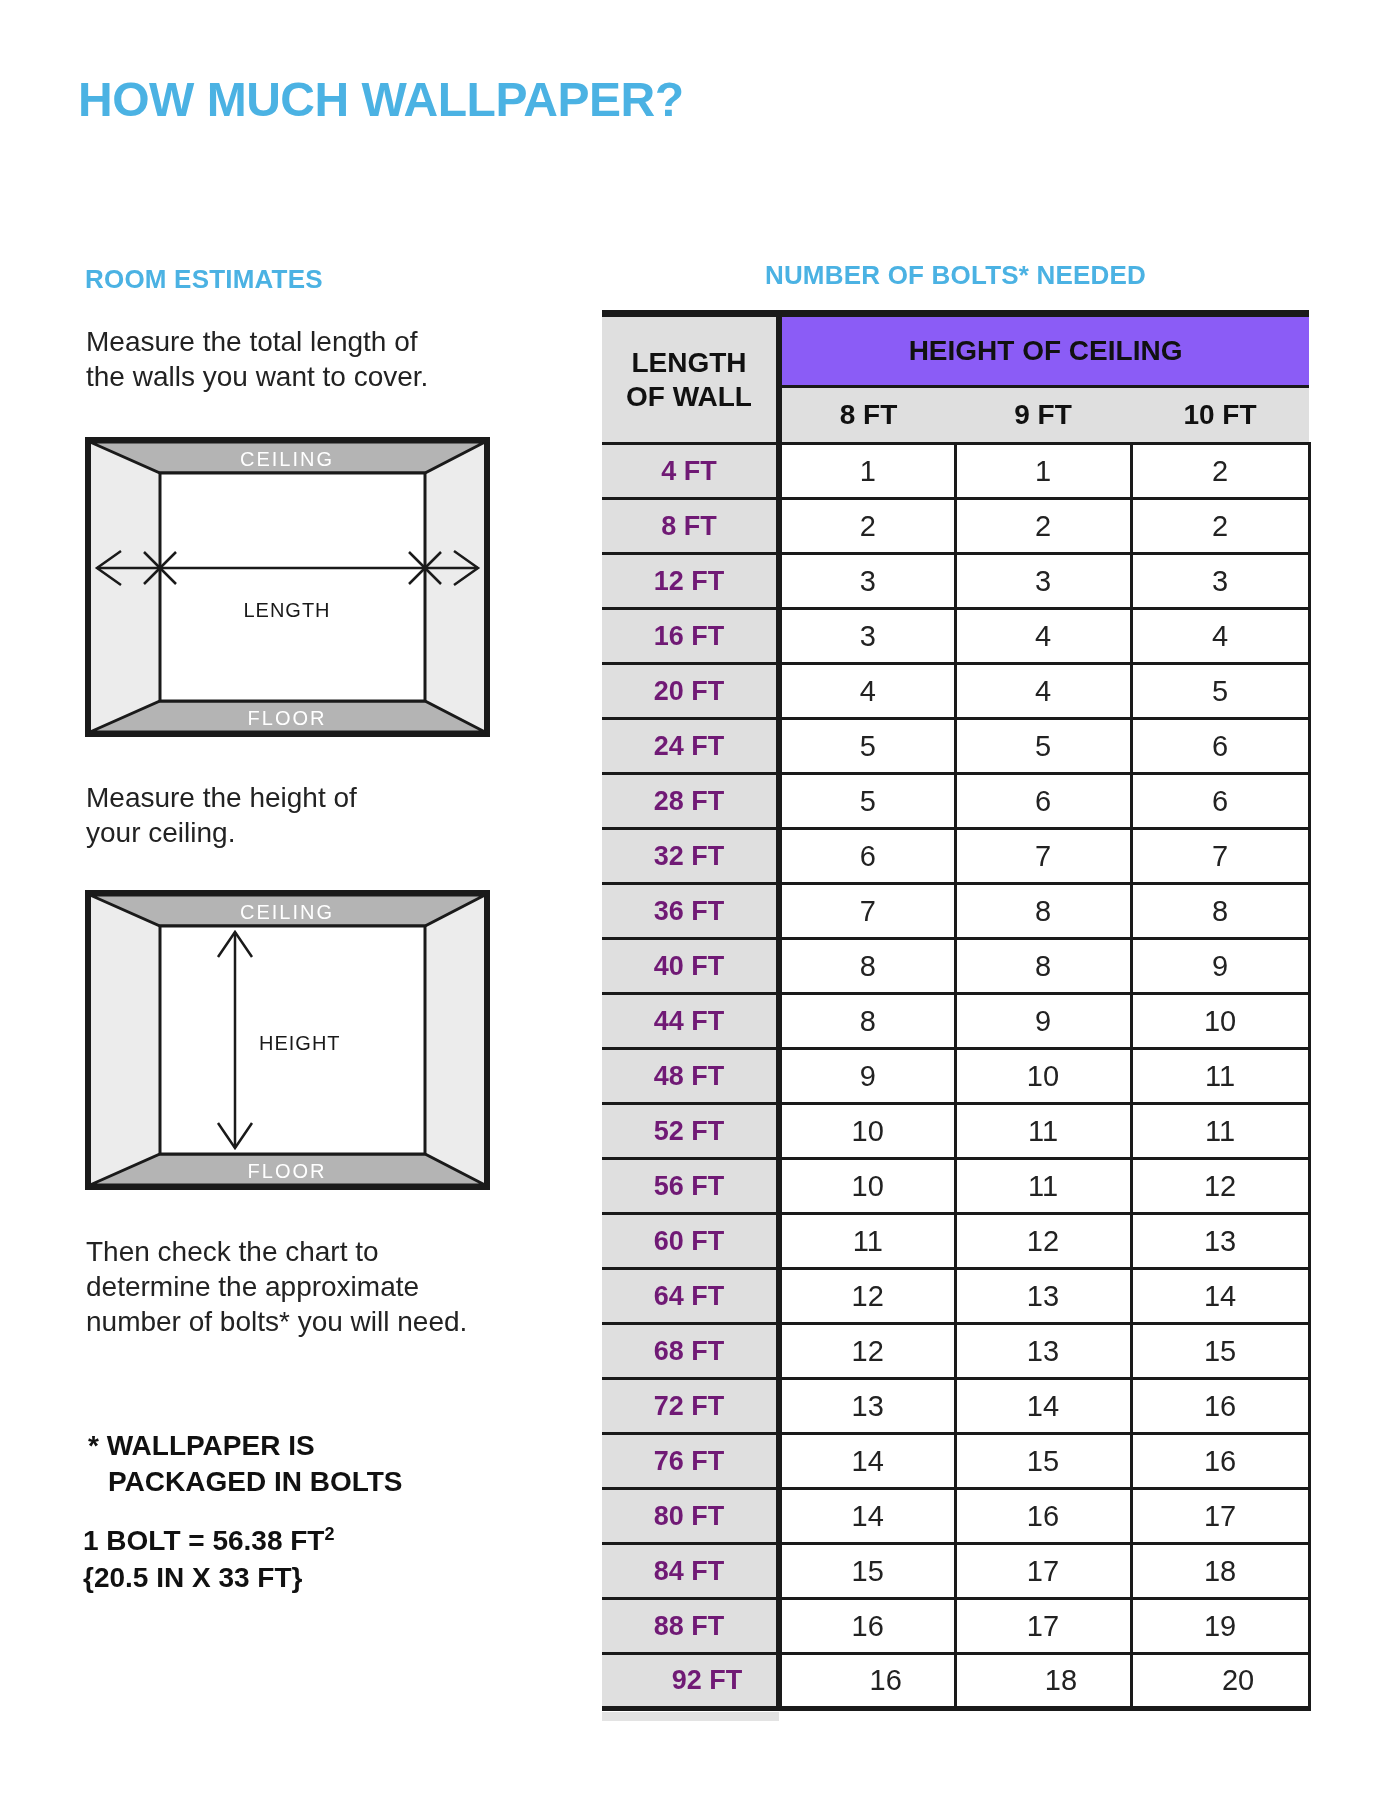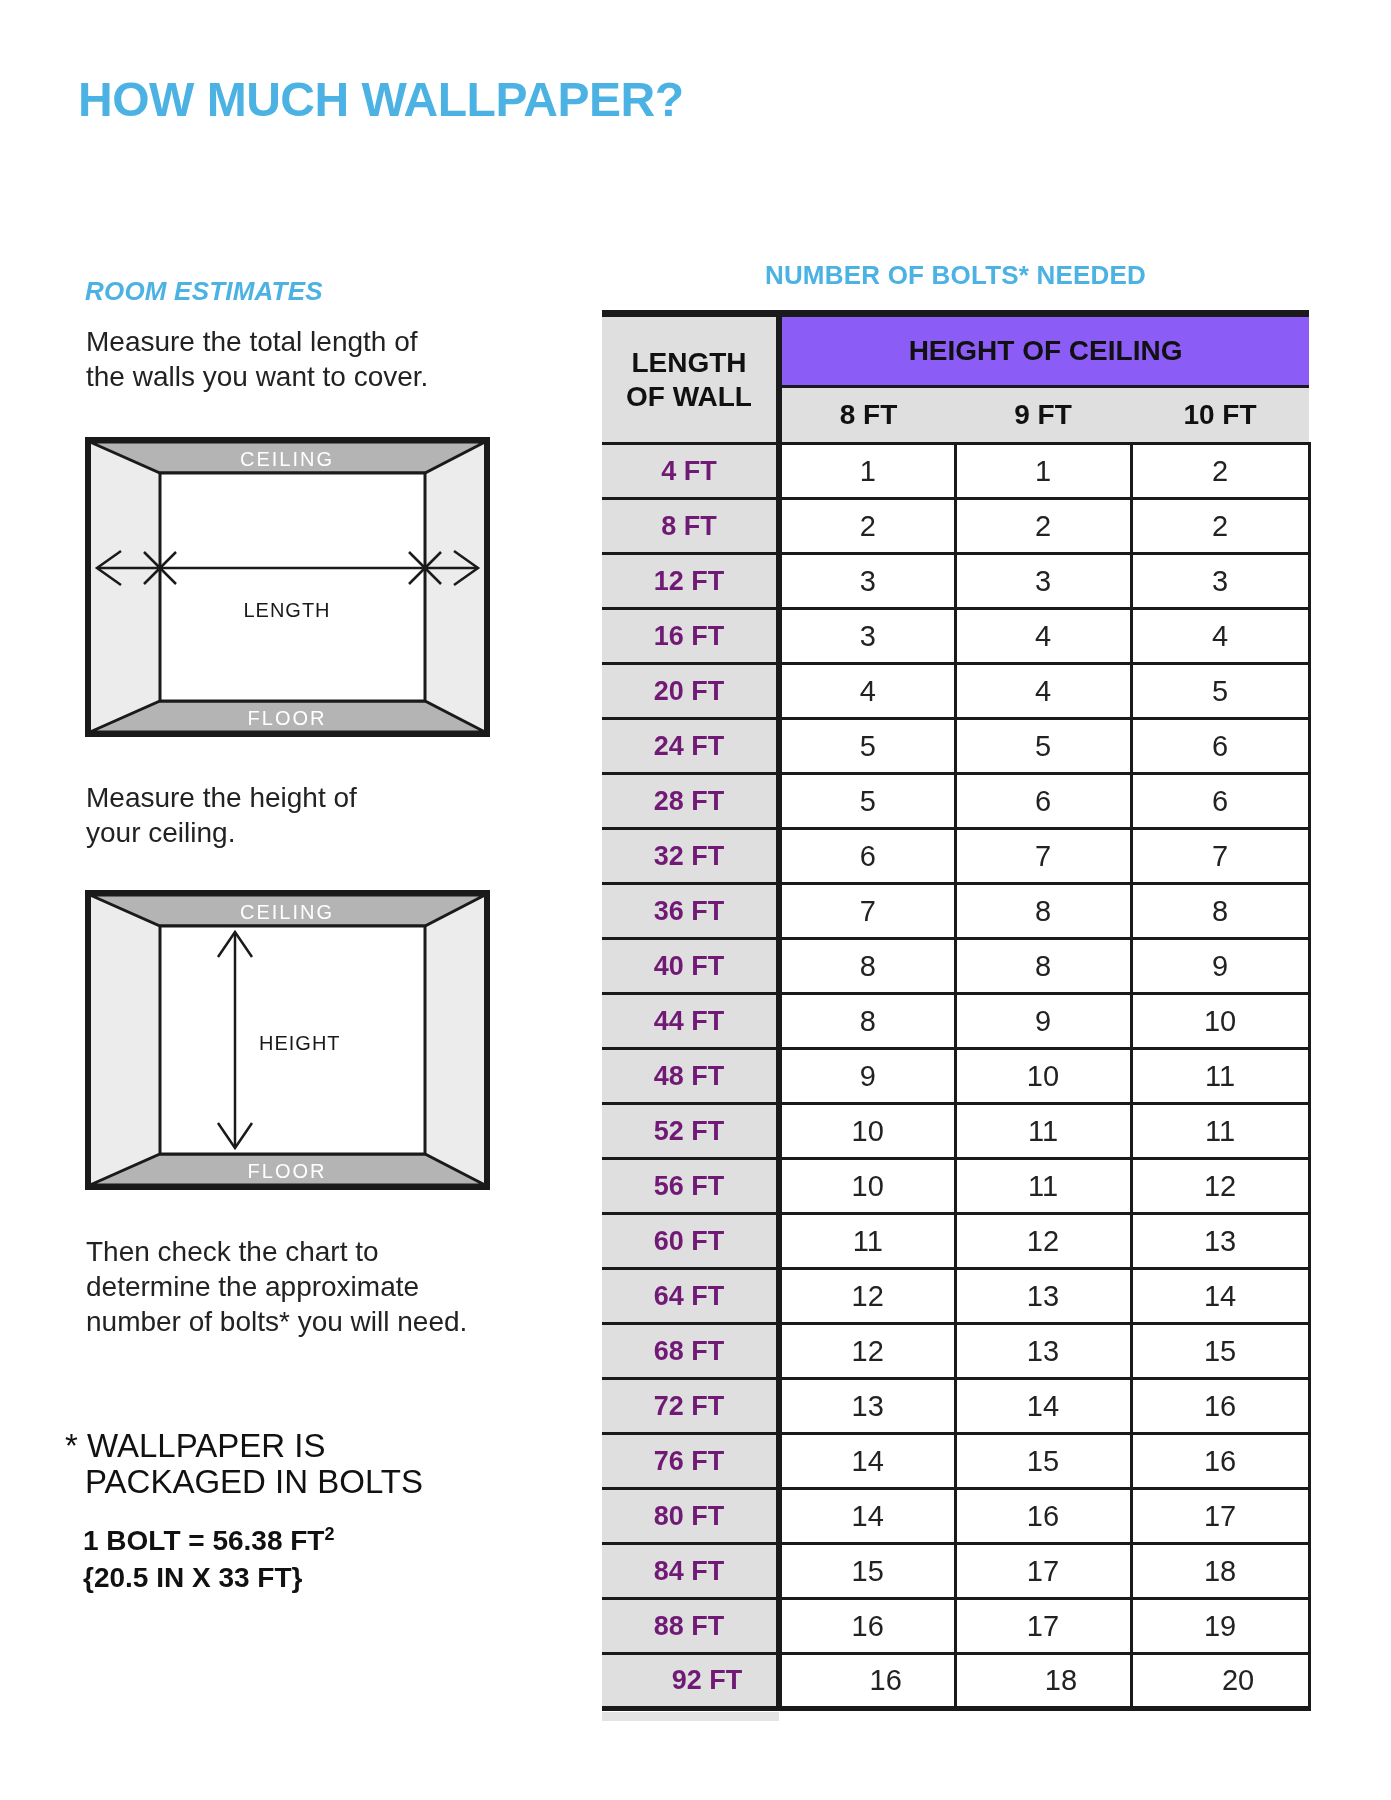--- a/index.html
+++ b/index.html
@@ -2,34 +2,34 @@
 <html style="--accent: #4BB2E3;"><head>
 <meta charset="utf-8">
 <style>
   html,body{margin:0;padding:0;background:#ffffff;}
   body{width:1391px;height:1800px;position:relative;font-family:"Liberation Sans",sans-serif;color:#1e1e1e;}
   .page{position:absolute;left:0;top:0;width:1391px;height:1800px;background:#fff;overflow:hidden;}
 
   .title{position:absolute;left:78px;top:72px;font-size:48px;font-weight:bold;color:var(--accent);letter-spacing:-0.5px;white-space:nowrap;}
 
   .section-heading{position:absolute;font-size:26px;font-weight:bold;color:var(--accent);letter-spacing:0.2px;white-space:nowrap;}
-  .heading-left{left:85px;top:276px;font-style:italic;}
+  .heading-left{left:85px;top:264px;}
   .heading-table{left:602px;top:260px;width:707px;text-align:center;}
 
   .body-text{position:absolute;left:86px;font-size:28px;line-height:35px;color:#222;}
   .para1{top:324px;}
   .para2{top:780px;}
   .para3{top:1234px;}
 
   .room{position:absolute;}
   .room text{font-family:"Liberation Sans",sans-serif;}
   .room .band-label{font-size:20px;fill:#ffffff;letter-spacing:2px;}
   .room .measure-label{font-size:20px;fill:#1a1a1a;letter-spacing:1px;}
 
-  .footnote{position:absolute;left:65px;top:1428px;font-size:33px;line-height:36px;font-weight:normal;color:#111;}
+  .footnote{position:absolute;left:88px;top:1428px;font-size:28px;line-height:36px;font-weight:bold;color:#111;}
   .fn-indent{padding-left:20px;}
   .bolt-info{position:absolute;left:83px;top:1522px;font-size:28px;line-height:37px;font-weight:bold;color:#111;}
   .bolt-info sup{font-size:18px;vertical-align:super;line-height:0;}
 
   table.bolts{position:absolute;left:602px;top:310px;width:707px;border-collapse:collapse;table-layout:fixed;
     border-top:7px solid #1a1a1a;}
   table.bolts th,table.bolts td{padding:0;text-align:center;vertical-align:middle;}
   .col1{width:177px;background:#dfdfdf;border-right:6px solid #1a1a1a;}
   th.col1-header{background:#dfdfdf;border-right:6px solid #1a1a1a;font-size:28px;font-weight:bold;line-height:34px;color:#111;}
   th.group-header{background:#8b5cf6;border-bottom:3px solid #1a1a1a;font-size:28px;font-weight:bold;color:#111;}

